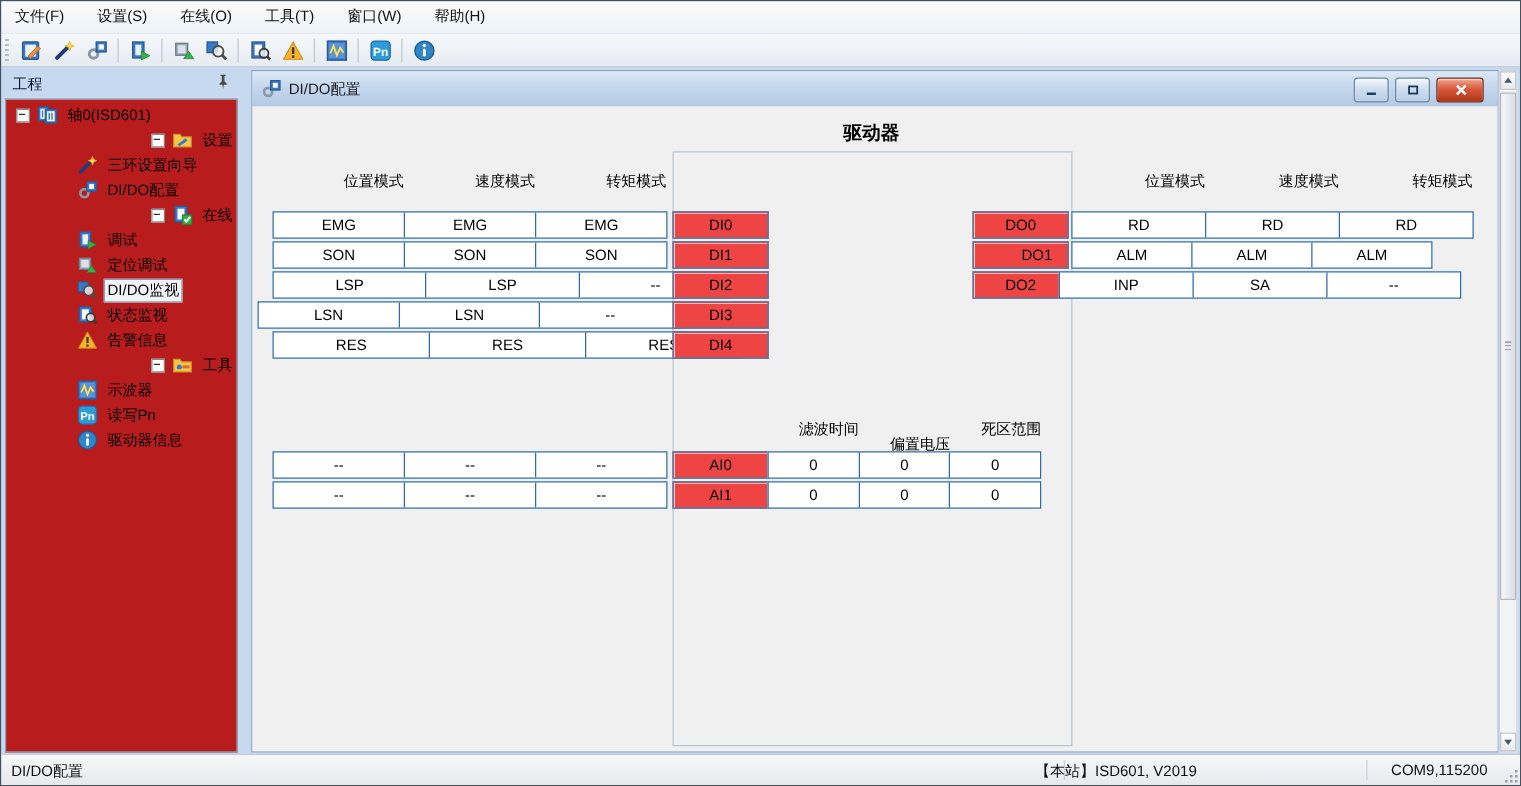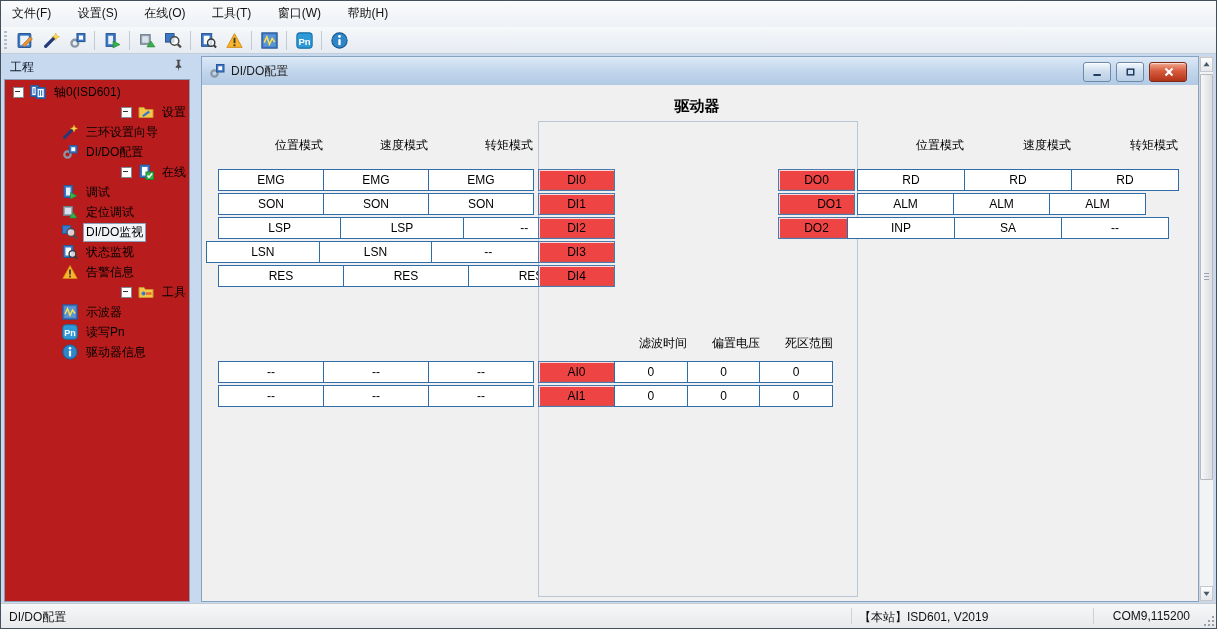--- a/index.html
+++ b/index.html
@@ -62,21 +62,21 @@
   .sb-btn{position:absolute;left:0;right:0;height:15px;background:linear-gradient(#fdfdfd,#e6e8ec);border:1px solid #c4c8d0;box-sizing:border-box;display:flex;align-items:center;justify-content:center;}
   .sb-up{top:0;}
   .sb-down{bottom:0;}
   .sb-btn .icon{width:11px;height:11px;}
   .sb-thumb{position:absolute;left:0;right:0;top:17px;height:406px;background:linear-gradient(to right,#f6f7f8,#dadde2);border:1px solid #b4b8c0;box-sizing:border-box;border-radius:1px;}
   .sb-thumb::after{content:"";position:absolute;left:3px;right:3px;top:50%;height:8px;margin-top:-4px;background:repeating-linear-gradient(to bottom,#a0a4ac 0 1px,transparent 1px 3px);}
 
   
   .statusbar{position:absolute;left:0;right:0;bottom:0;height:24px;background:linear-gradient(#f6f7f8,#e7e9ec);border-top:1px solid #c6cbd2;font-size:12px;color:#111;}
   .sleft{position:absolute;left:8px;top:5px;}
-  .sstation{position:absolute;left:858px;top:5px;}
+  .sstation{position:absolute;left:827px;top:5px;}
   .scom{position:absolute;right:26px;top:5px;}
   .ssep{position:absolute;top:4px;bottom:4px;width:1px;background:#cdd2d8;}
   .grip{position:absolute;right:2px;bottom:2px;width:12px;height:12px;}
   .grip i{position:absolute;width:2px;height:2px;background:#9aa0a8;}
 </style>
 </head>
 <body>
 
 <div class="app">
 
@@ -451,21 +451,21 @@
           <div class="c">ALM</div>
           <div class="c">ALM</div>
         </div>
         <div class="vrow" style="left:645px;top:132px;width:322px;">
           <div class="c">INP</div>
           <div class="c">SA</div>
           <div class="c">--</div>
         </div>
 
         <div class="hdr" style="left:412px;top:250px;width:73px;">滤波时间</div>
-        <div class="hdr" style="left:485px;top:250px;width:73px;">偏置电压</div>
+        <div class="hdr" style="left:485px;top:262px;width:73px;">偏置电压</div>
         <div class="hdr" style="left:558px;top:250px;width:73px;">死区范围</div>
 
         <div class="vrow" style="left:16px;top:276px;width:316px;">
           <div class="c">--</div>
           <div class="c">--</div>
           <div class="c">--</div>
         </div>
         <div class="vrow" style="left:16px;top:300px;width:316px;">
           <div class="c">--</div>
           <div class="c">--</div>

